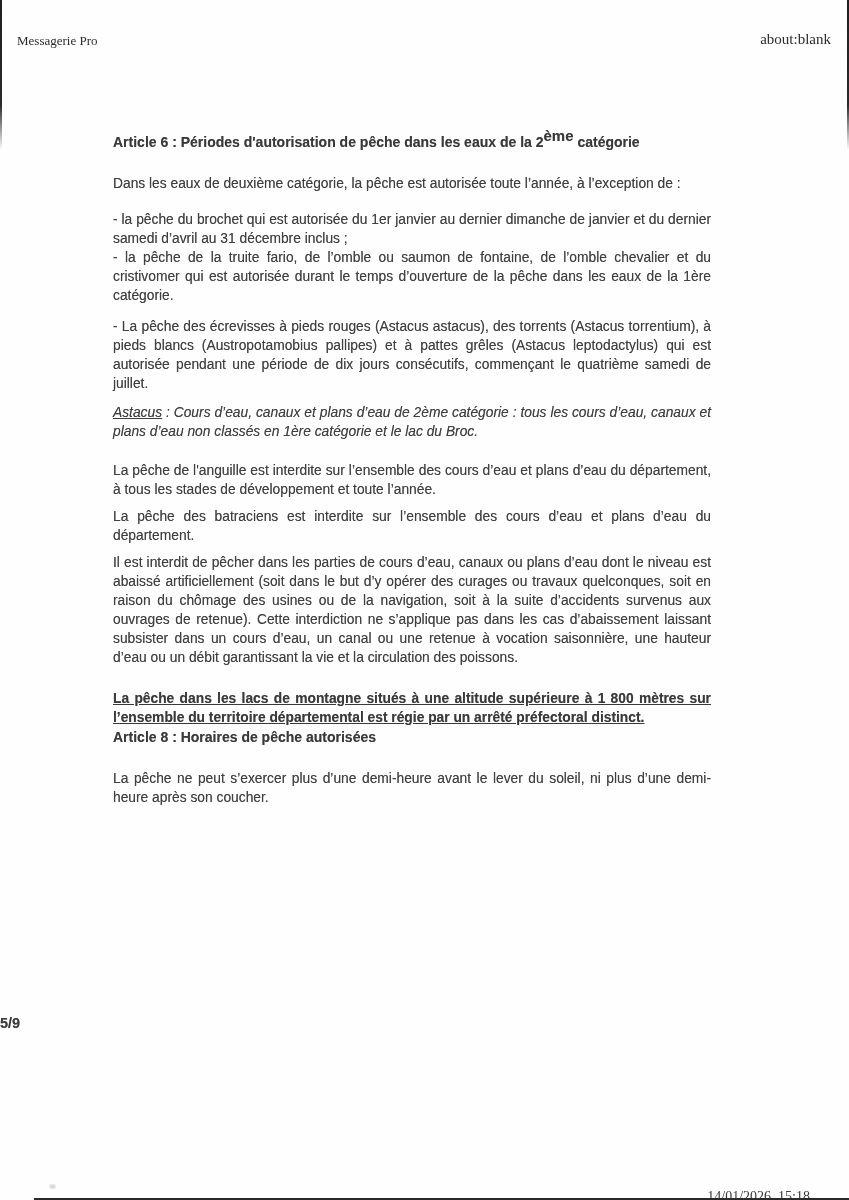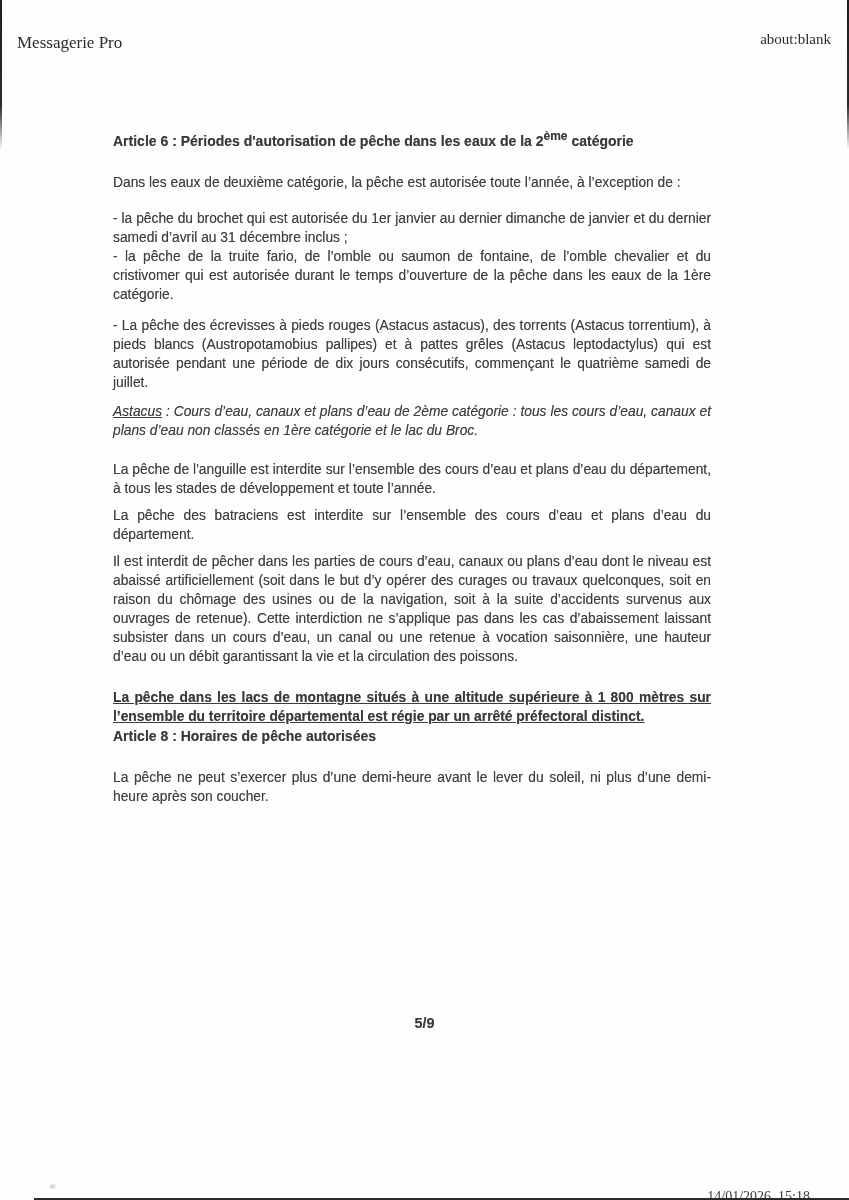--- a/index.html
+++ b/index.html
@@ -13,21 +13,21 @@
     margin: 0 auto;
     background: #fefefe;
     overflow: hidden;
   }
 
   
   .print-header-left {
     position: absolute;
     left: 17px; top: 33px;
     font-family: "Liberation Serif", "DejaVu Serif", serif;
-    font-size: 17px;
+    font-size: 13px;
     color: #2b2b2b;
   }
   .print-header-right {
     position: absolute;
     right: 18px; top: 31px;
     font-family: "Liberation Serif", "DejaVu Serif", serif;
     font-size: 15px;
     color: #2b2b2b;
   }
 
@@ -44,21 +44,21 @@
   }
   .content p { text-align: justify; }
 
   .article-title {
     font-weight: 700;
     color: #3a3a3a;
     font-size: 14px;
     line-height: 20px;
     text-align: left;
   }
-  .article-title sup { font-size: 12px; }
+  .article-title sup { font-size: 15px; }
 
   .t-article6 { margin-top: 126px; }
   .p-intro    { margin-top: 22px; }
   .p-item1    { margin-top: 17px; }
   .p-item4    { margin-top: 12px; }
   .p-rappel   { margin-top: 10px; font-style: italic; }
   .p-rappel .rappel-label { text-decoration: underline; }
 
   .t-article7 { margin-top: 30px; }
   .p-a7-1     { margin-top: 20px; }
@@ -66,21 +66,20 @@
   .p-a7-3     { margin-top: 8px; }
   .p-a7-bold  { margin-top: 22px; font-weight: 700; color: #3a3a3a; text-decoration: underline; }
 
   .t-article8 { }
   .p-a8-1     { margin-top: 22px; }
 
   .page-number {
     position: absolute;
     left: 0; right: 0;
     top: 1015px;
-    text-align: center;
     font-weight: 700;
     font-size: 14.5px;
     color: #3c3c3c;
     text-shadow: 0 0 0.5px rgba(60,60,60,0.55);
   }
 
   .timestamp {
     position: absolute;
     right: 39px;
     top: 1189px;

